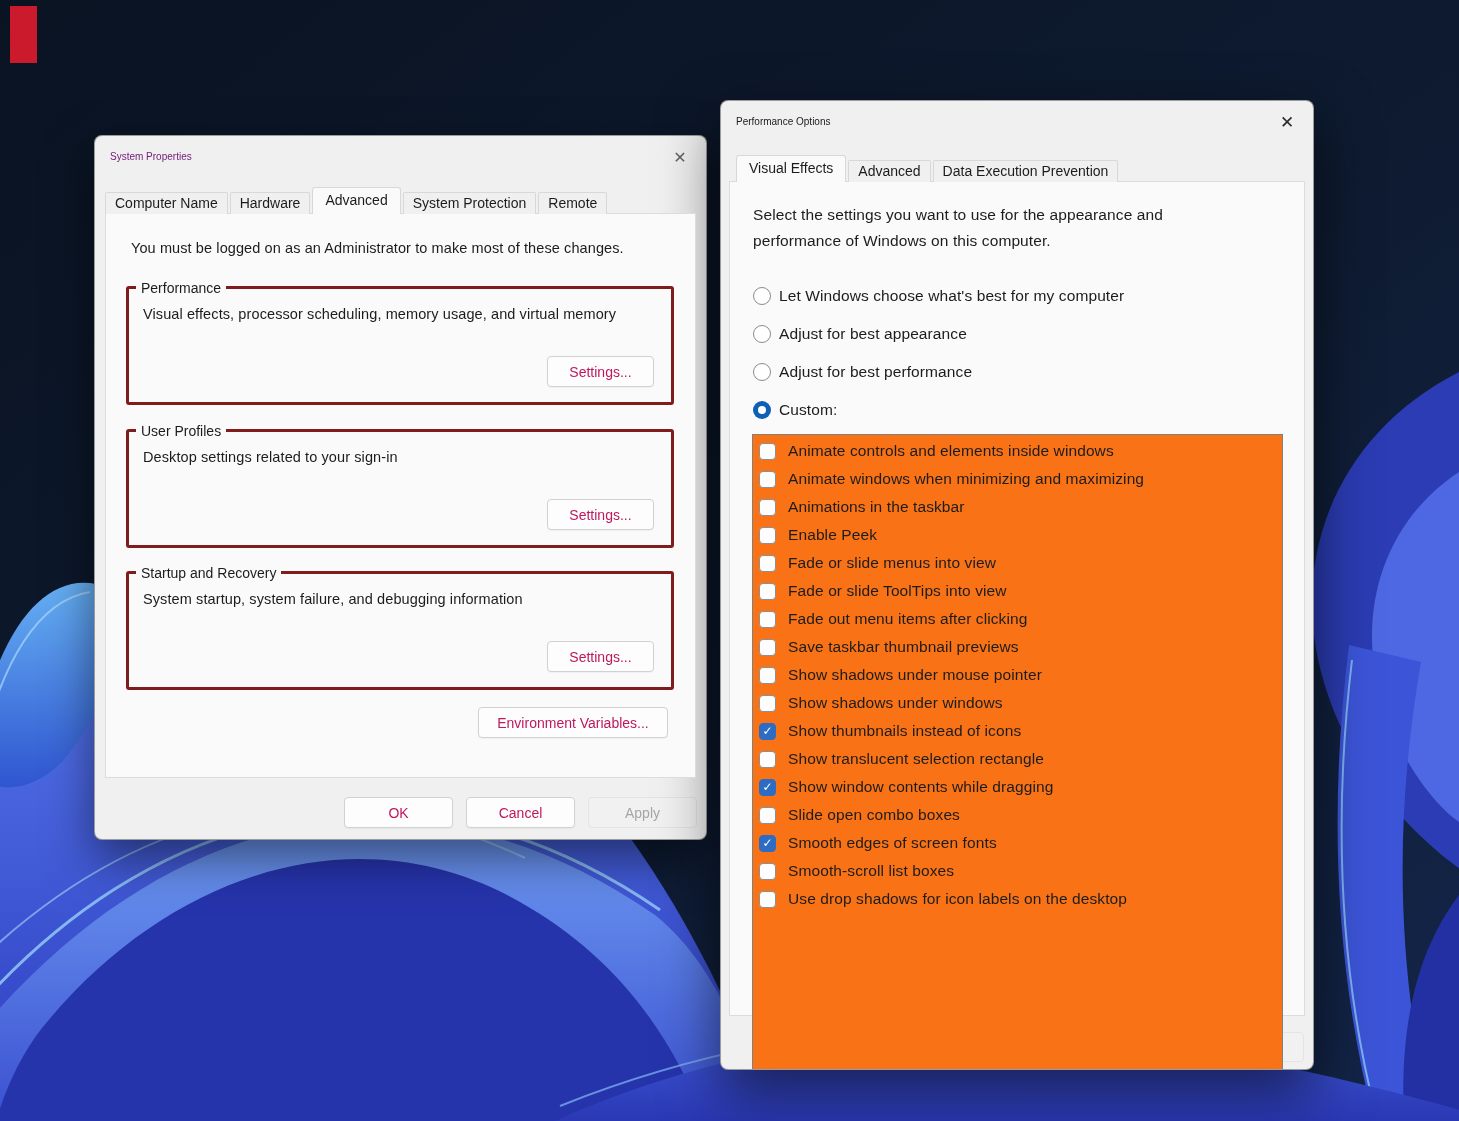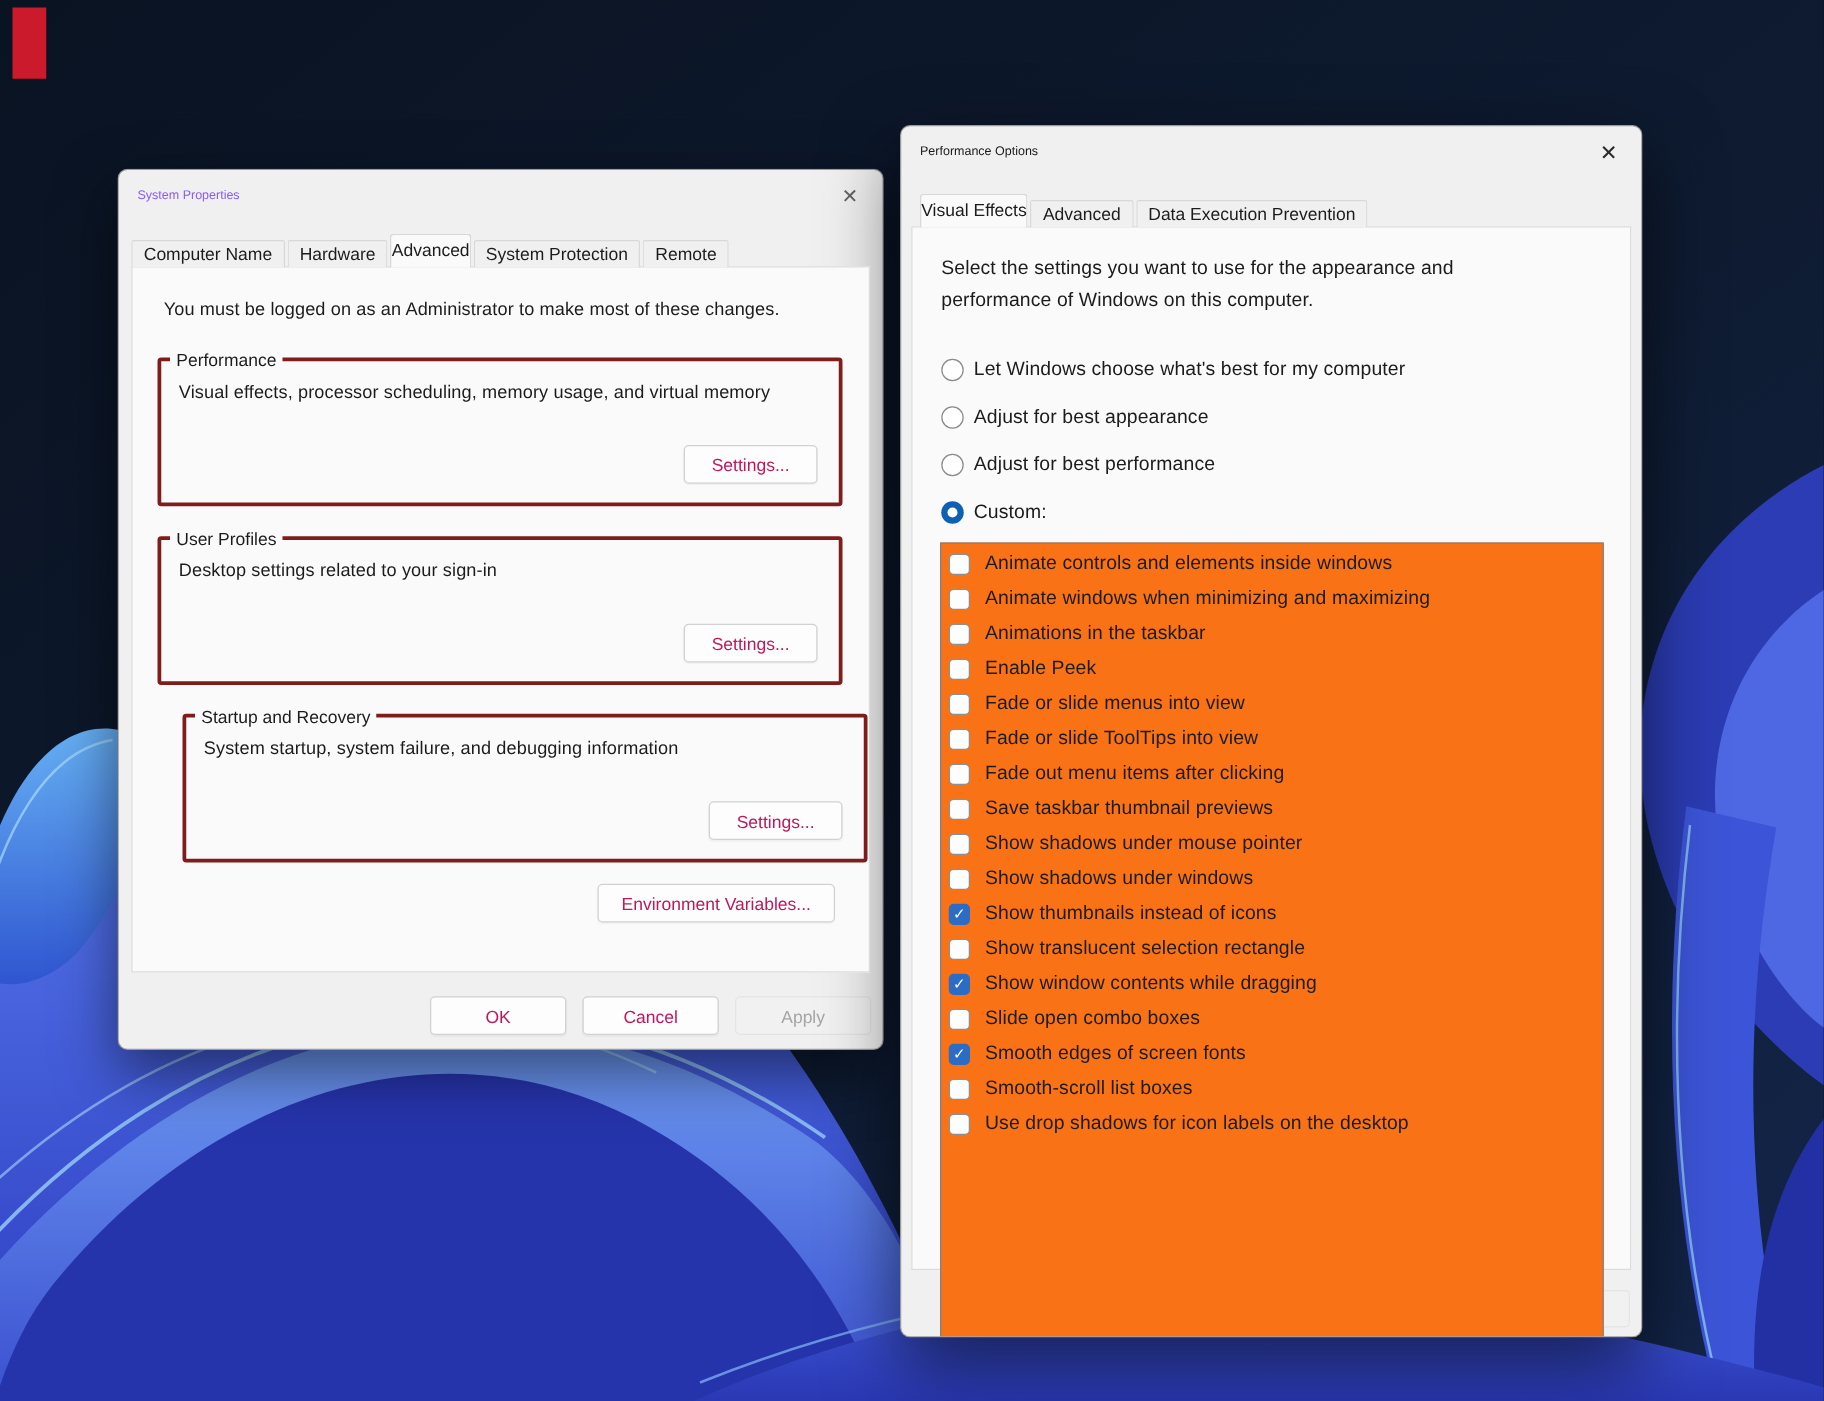--- a/index.html
+++ b/index.html
@@ -12,49 +12,49 @@
   #red-indicator{left:10px;top:6px;width:27px;height:57px;background:#cb1a2c;}
   
   .dialog{background:#f0f0f1;border-radius:8px;overflow:hidden;
           border:1px solid rgba(50,50,50,.45);}
   #sysprops{left:94px;top:135px;width:611px;height:703px;
             box-shadow:0 18px 48px rgba(0,0,0,.5);}
   #perfopts{left:720px;top:100px;width:592px;height:968px;
             box-shadow:0 22px 60px rgba(0,0,0,.6);}
   .titlebar{position:absolute;left:0;top:0;right:0;height:40px;}
   .title{position:absolute;left:15px;top:0;line-height:42px;font-size:10px;}
-  #sysprops .title{color:#8b5cf6;}
+  #sysprops .title{color:#701a75;}
   #perfopts .title{color:#1b1b1b;}
   .close{position:absolute;right:14px;top:9px;width:24px;height:24px;
          display:flex;align-items:center;justify-content:center;
          font-size:16px;font-weight:300;cursor:default;}
   #sysprops .close{color:#636363;}
   #perfopts .close{color:#2b2b2b;font-size:17px;}
   
   .tabs{position:absolute;display:flex;align-items:flex-end;z-index:3;}
   #sp-tabs{left:10px;top:52px;height:26px;}
   #po-tabs{left:15px;top:55px;height:26px;}
   .tab{height:21px;line-height:21px;padding:0 9px;font-size:14px;
        background:#f0f0f1;border:1px solid #d8d8d8;border-bottom:none;
        border-radius:2px 2px 0 0;margin-right:2px;white-space:nowrap;color:#1c1c1c;}
-  .tab.active{height:26px;line-height:25px;background:#fafafa;padding:0 0;
+  .tab.active{height:26px;line-height:25px;background:#fafafa;padding:0 12px;
        border-radius:3px 3px 0 0;position:relative;z-index:4;}
   
   .page{position:absolute;background:#fafafa;border:1px solid #dcdcdc;z-index:2;}
   #sp-page{left:10px;top:77px;width:589px;height:563px;}
   #po-page{left:8px;top:80px;width:574px;height:833px;}
   
   #sp-note{position:absolute;left:25px;top:26px;font-size:14.5px;letter-spacing:.1px;}
   .gb{position:absolute;left:20px;width:542px;height:113px;
       border:3px solid #7f1d1d;border-radius:3px;}
   .gb .gb-label{position:absolute;top:-9px;left:7px;background:#fafafa;
       padding:0 5px;font-size:14px;}
   .gb .gb-desc{position:absolute;left:14px;top:17px;font-size:14.5px;letter-spacing:.1px;}
   .gb .btn{position:absolute;right:17px;bottom:15px;width:107px;height:31px;}
-  #gb1{top:72px;} #gb2{top:215px;} #gb3{top:357px;margin-left:20px;}
+  #gb1{top:72px;} #gb2{top:215px;} #gb3{top:357px;}
   
   .btn{display:flex;align-items:center;justify-content:center;
        background:#fdfdfd;border:1px solid #d1d1d1;border-radius:4px;
        font-size:14px;color:#be185d;box-sizing:border-box;
        box-shadow:0 1px 1px rgba(0,0,0,.04);}
   .btn.disabled{background:#f1f1f1;border-color:#e4e4e4;color:#a5a5a5;box-shadow:none;}
   .btn.focused{border:1.5px solid #2b6cc0;}
   #env-btn{position:absolute;left:372px;top:493px;width:190px;height:31px;}
   #sp-ok{left:249px;top:661px;width:109px;height:31px;}
   #sp-cancel{left:371px;top:661px;width:109px;height:31px;}

